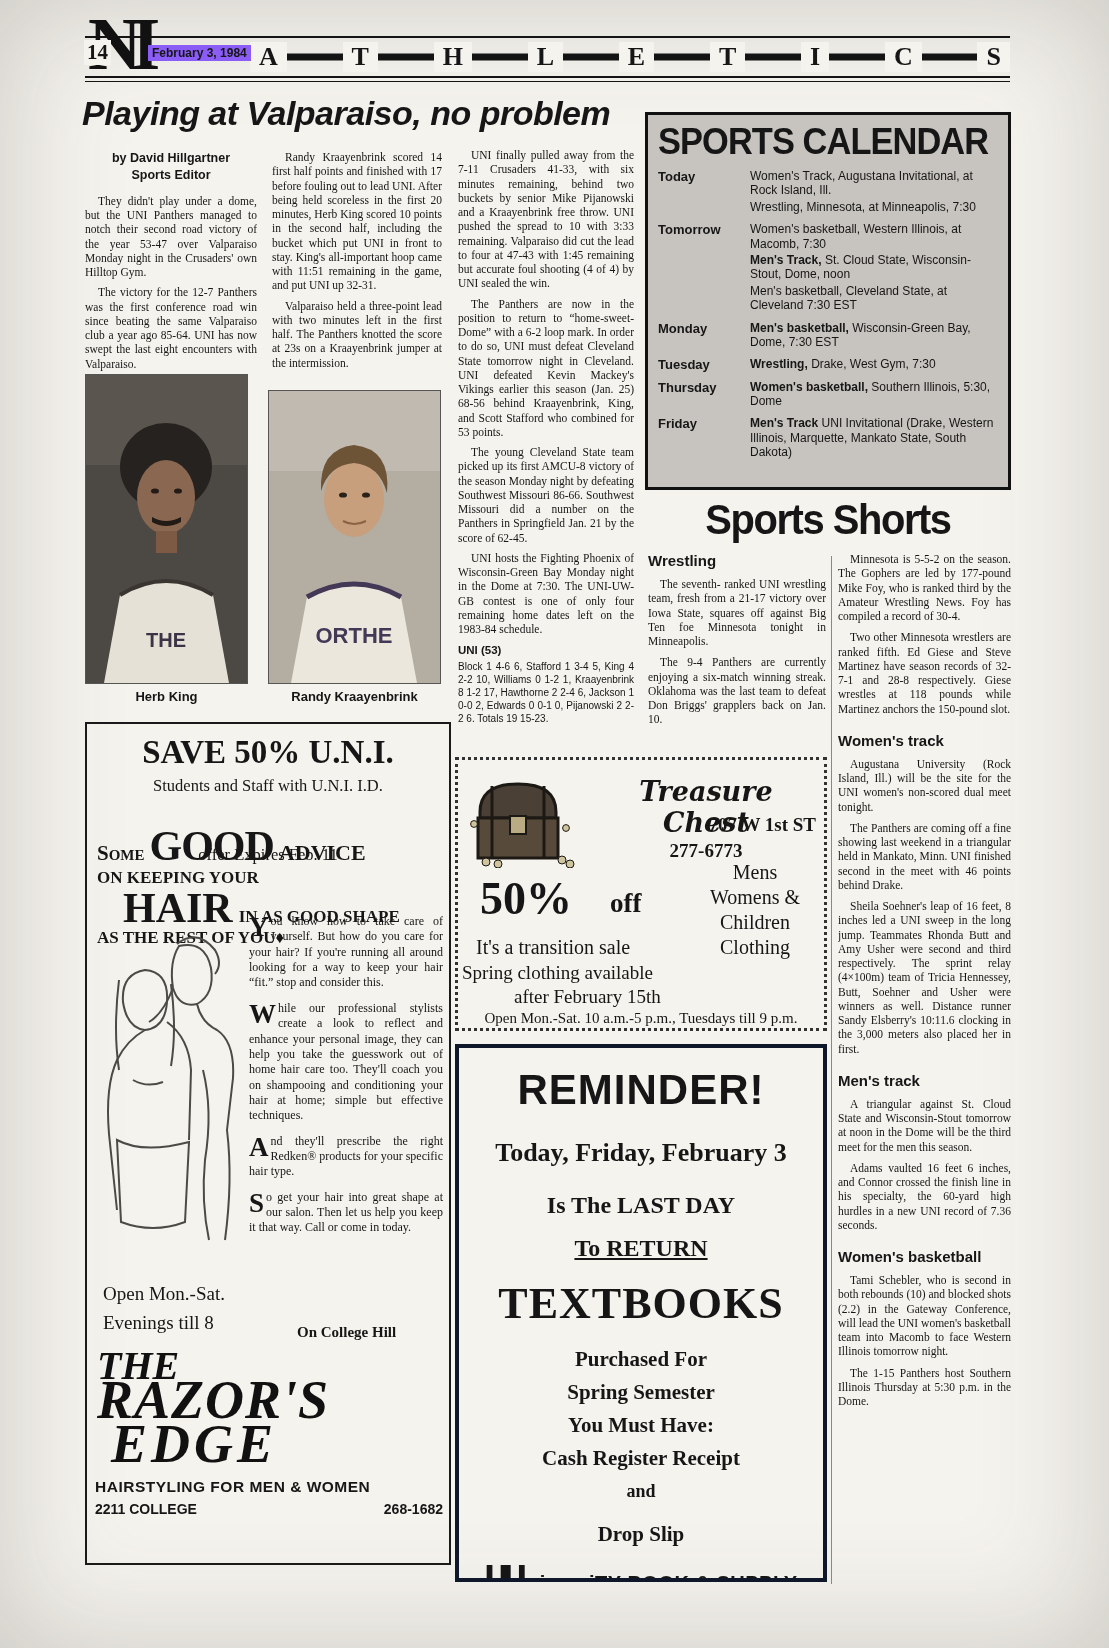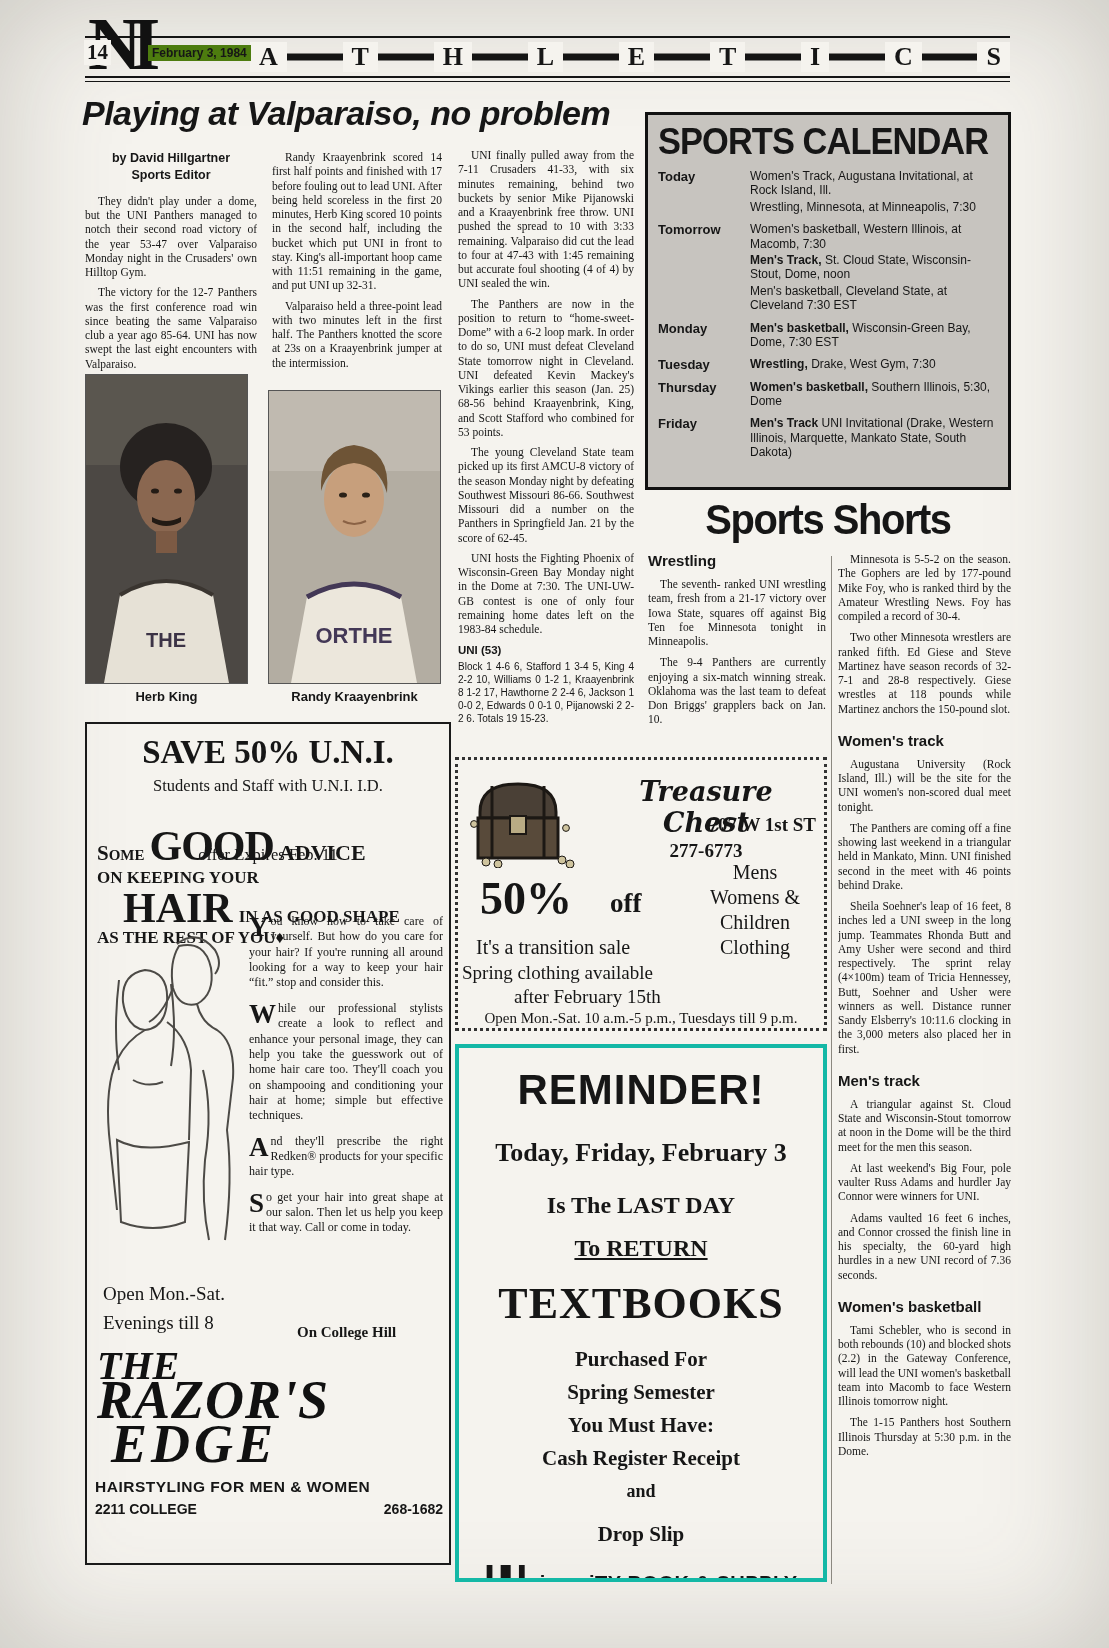--- a/index.html
+++ b/index.html
@@ -13,21 +13,21 @@
     font-family: "Liberation Serif", serif;
     overflow: hidden;
     box-shadow: inset 0 0 120px rgba(80,75,65,.25);
   }
   
   .rule-top { position:absolute; left:85px; top:36px; width:925px; height:2px; background:#141414; }
   .rule-b1  { position:absolute; left:85px; top:76px; width:925px; height:2px; background:#141414; }
   .rule-b2  { position:absolute; left:85px; top:81px; width:925px; height:1px; background:#141414; }
   .ni-logo { position:absolute; left:88px; top:2px; font:bold 74px "Liberation Serif", serif; letter-spacing:-10px; color:#111; }
   .page-num { position:absolute; left:84px; top:40px; font:bold 21px "Liberation Serif", serif; background:#f5f3ee; padding:0 3px; z-index:3; }
-  .m-date { position:absolute; left:148px; top:45px; font:bold 12px "Liberation Sans", sans-serif; background:#4d7c0f; padding:1px 4px; z-index:3; }
+  .m-date { position:absolute; left:148px; top:45px; font:bold 12px "Liberation Sans", sans-serif; background:#8b5cf6; padding:1px 4px; z-index:3; }
   .ath-row { position:absolute; left:250px; top:41px; width:760px; height:32px; display:flex; justify-content:space-between; align-items:center; }
   .ath-row::before { content:""; position:absolute; left:-20px; right:0; top:50%; height:7px; background:#141414; transform:translateY(-50%); }
   .ath-ltr { position:relative; z-index:1; background:#f5f3ee; padding:0 9px; font:bold 26px "Liberation Serif", serif; }
   
   .headline { position:absolute; left:82px; top:94px; width:560px; font:bold italic 34px "Liberation Sans", sans-serif; letter-spacing:-0.5px; }
   .byline { text-align:center; font:bold 12.5px "Liberation Sans", sans-serif; margin-bottom:10px; line-height:1.35; }
   .col { position:absolute; overflow:hidden; }
   .col1 { left:85px;  top:150px; width:172px; height:222px; }
   .col2 { left:272px; top:150px; width:170px; height:236px; }
   .col3 { left:458px; top:148px; width:176px; height:604px; }
@@ -93,21 +93,21 @@
   .tc-addr { position:absolute; left:138px; top:54px; width:220px; text-align:right; font:bold 19px "Liberation Serif", serif; }
   .tc-phone { position:absolute; left:138px; top:80px; width:220px; text-align:center; font:bold 19px "Liberation Serif", serif; }
   .tc-pct { position:absolute; left:22px; top:112px; font:bold 46px "Liberation Serif", serif; }
   .tc-off { position:absolute; left:152px; top:128px; font:bold 27px "Liberation Serif", serif; }
   .tc-cats { position:absolute; left:232px; top:100px; width:130px; text-align:center; font:20px/1.25 "Liberation Serif", serif; }
   .tc-l1 { position:absolute; left:18px; top:176px; font:20px "Liberation Serif", serif; }
   .tc-l2 { position:absolute; left:4px; top:202px; font:19px "Liberation Serif", serif; }
   .tc-l3 { position:absolute; left:56px; top:226px; font:19px "Liberation Serif", serif; }
   .tc-hours { position:absolute; left:0; top:250px; width:100%; text-align:center; font:15px "Liberation Serif", serif; }
   
-  .reminder { position:absolute; left:455px; top:1044px; width:372px; height:538px; border:4px solid #14b8a6; overflow:hidden; text-align:center; font-family:"Liberation Serif", serif; }
+  .reminder { position:absolute; left:455px; top:1044px; width:372px; height:538px; border:4px solid #0f172a; overflow:hidden; text-align:center; font-family:"Liberation Serif", serif; }
   .rm-title { font:bold 42px "Liberation Sans", sans-serif; margin-top:18px; letter-spacing:1px; }
   .rm-l1 { font:bold 26px "Liberation Serif", serif; margin-top:24px; }
   .rm-l2 { font:bold 24px "Liberation Serif", serif; margin-top:24px; }
   .rm-l3 { font:bold 24px "Liberation Serif", serif; margin-top:16px;text-decoration:underline; }
   .rm-l4 { font:bold 44px "Liberation Serif", serif; margin-top:16px; letter-spacing:1px; }
   .rm-l5 { font:bold 21px "Liberation Serif", serif; margin-top:18px; }
   .rm-l6, .rm-l7, .rm-l8 { font:bold 21px "Liberation Serif", serif; margin-top:8px; }
   .rm-l9 { font:bold 18px "Liberation Serif", serif; margin-top:10px; }
   .rm-l10 { font:bold 21px "Liberation Serif", serif; margin-top:20px; }
   .rm-logo { margin-top:16px; display:flex; justify-content:center; align-items:flex-end; gap:1px; }
@@ -257,21 +257,20 @@
     <p>Minnesota is 5-5-2 on the season. The Gophers are led by 177-pound Mike Foy, who is ranked third by the Amateur Wrestling News. Foy has compiled a record of 30-4.</p>
     <p>Two other Minnesota wrestlers are ranked fifth. Ed Giese and Steve Martinez have season records of 32-7-1 and 28-8 respectively. Giese wrestles at 118 pounds while Martinez anchors the 150-pound slot.</p>
 
     <h3 class="sh-h">Women's track</h3>
     <p>Augustana University (Rock Island, Ill.) will be the site for the UNI women's non-scored dual meet tonight.</p>
     <p>The Panthers are coming off a fine showing last weekend in a triangular held in Mankato, Minn. UNI finished second in the meet with 46 points behind Drake.</p>
     <p>Sheila Soehner's leap of 16 feet, 8 inches led a UNI sweep in the long jump. Teammates Rhonda Butt and Amy Usher were second and third respectively. The sprint relay (4×100m) team of Tricia Hennessey, Butt, Soehner and Usher were winners as well. Distance runner Sandy Elsberry's 10:11.6 clocking in the 3,000 meters also placed her in first.</p>
 
     <h3 class="sh-h">Men's track</h3>
     <p>A triangular against St. Cloud State and Wisconsin-Stout tomorrow at noon in the Dome will be the third meet for the men this season.</p>
-    <p>At last weekend's Big Four, pole vaulter Russ Adams and hurdler Jay Connor were winners for UNI.</p>
     <p>Adams vaulted 16 feet 6 inches, and Connor crossed the finish line in his specialty, the 60-yard high hurdles in a new UNI record of 7.36 seconds.</p>
 
     <h3 class="sh-h">Women's basketball</h3>
     <p>Tami Schebler, who is second in both rebounds (10) and blocked shots (2.2) in the Gateway Conference, will lead the UNI women's basketball team into Macomb to face Western Illinois tomorrow night.</p>
     <p>The 1-15 Panthers host Southern Illinois Thursday at 5:30 p.m. in the Dome.</p>
   </div>
 
   <div class="razor">
     <div class="rz-save">SAVE 50% U.N.I.</div>
     <div class="rz-sub1">Students and Staff with U.N.I. I.D.</div>

